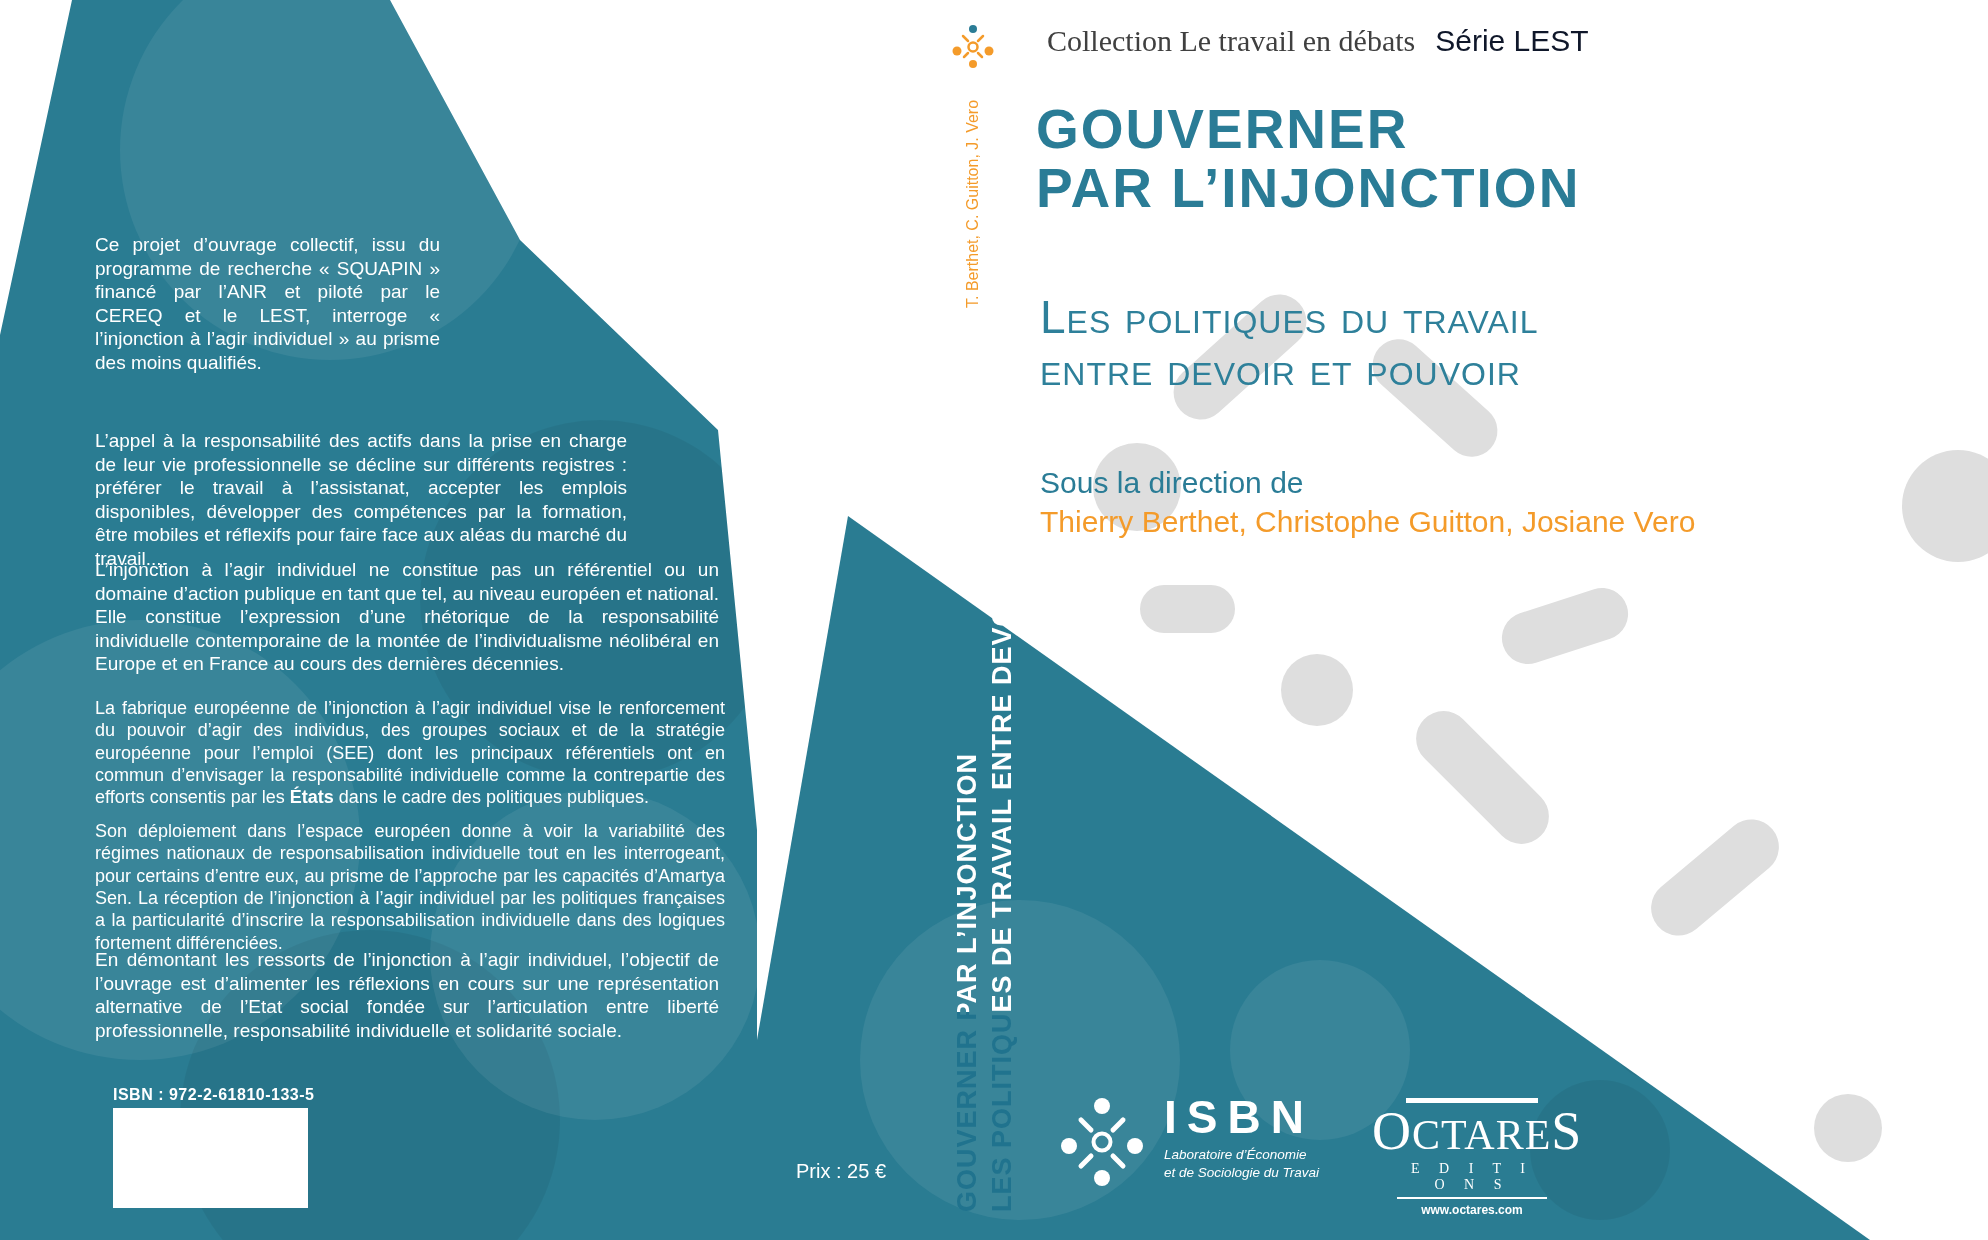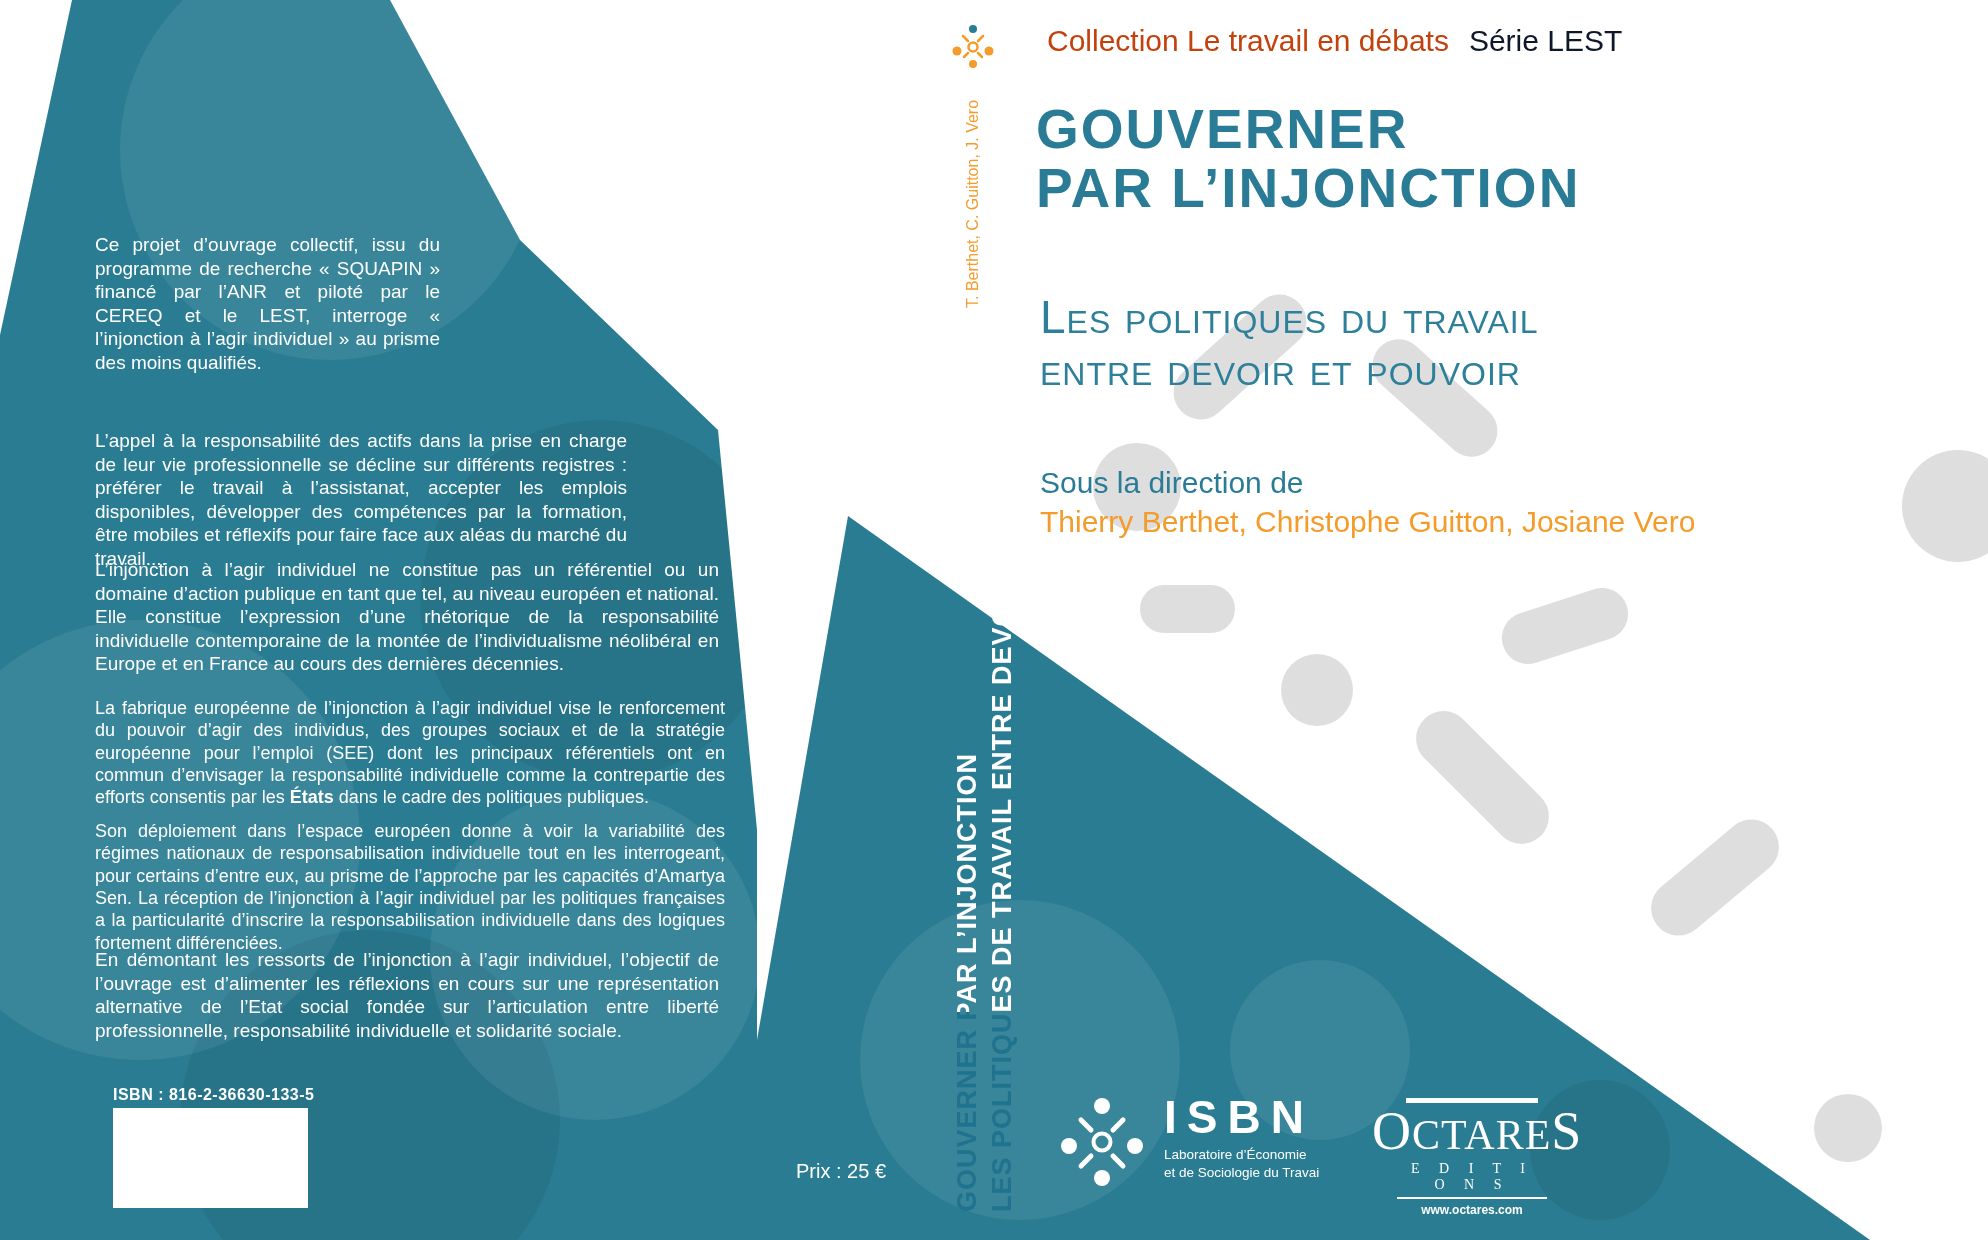--- a/index.html
+++ b/index.html
@@ -37,34 +37,34 @@
      writing-mode:vertical-rl;transform:rotate(180deg);color:#f49b2a;font-size:16px;z-index:4;}
   .spinewrap{position:absolute;left:950px;top:417px;width:80px;height:795px;z-index:4;}
   .spinetext{position:absolute;inset:0;writing-mode:vertical-rl;transform:rotate(180deg);
      font-weight:bold;font-size:27px;letter-spacing:1px;line-height:1.3;color:#20738e;}
   .spinetext div{white-space:nowrap;}
   .spine-dark{clip-path:inset(0 0 595px 0);}
   .spine-white{clip-path:inset(200px 0 0 0);color:#fff;}
 
   
   .collection{position:absolute;left:1047px;top:24px;font-size:30px;z-index:3;}
-  .collection .c1{color:#c2410c;}
+  .collection .c1{color:#404040;font-family:Liberation Serif, serif;}
   .collection .c2{color:#0f172a;margin-left:20px;}
   .coll-icon{position:absolute;left:950px;top:22px;z-index:3;}
   .title{position:absolute;left:1036px;top:100px;font-size:55px;font-weight:bold;
          color:#2a7c96;line-height:1.07;letter-spacing:2px;z-index:3;}
   .subtitle{position:absolute;left:1040px;top:292px;font-size:46px;color:#2e809a;
          font-variant:small-caps;line-height:1.12;letter-spacing:1px;z-index:3;}
   .direction{position:absolute;left:1040px;top:466px;font-size:30px;color:#2a7c96;z-index:3;}
   .authors{position:absolute;left:1040px;top:505px;font-size:30px;color:#f49b2a;z-index:3;}
 
   
   .lest{position:absolute;left:1056px;top:1094px;display:flex;gap:16px;align-items:flex-start;color:#fff;z-index:4;}
   .lest-text .lest-name{font-size:46px;font-weight:bold;letter-spacing:10px;line-height:1;}
-  .lest-text .lest-cap{font-size:13.5px;line-height:1.3;margin-top:6px;}
+  .lest-text .lest-cap{font-size:13.5px;line-height:1.3;margin-top:6px;font-style:italic;}
   .octares{position:absolute;left:1372px;top:1098px;width:200px;color:#fff;text-align:center;
            font-family:"Liberation Serif",serif;z-index:4;}
   .oct-bar{height:5px;background:#fff;width:132px;margin:0 auto 1px auto;}
   .oct-name{font-size:42px;line-height:1;letter-spacing:1px;}
   .oct-name .big{font-size:54px;}
   .oct-ed{font-size:14px;letter-spacing:8px;border-bottom:2px solid #fff;padding:3px 0 4px 0;width:150px;margin:0 auto;}
   .oct-url{font-size:12px;font-weight:bold;margin-top:4px;font-family:"Liberation Sans",sans-serif;}
 </style>
 </head>
 <body>
@@ -96,21 +96,21 @@
     <div class="tex dark" style="left:1610px;top:990px;width:90px;height:90px;"></div>
     <div class="tex light" style="left:1230px;top:960px;width:180px;height:180px;"></div>
   </div>
 
   <div class="back-p p1">Ce projet d’ouvrage collectif, issu du programme de recherche « SQUAPIN » financé par l’ANR et piloté par le CEREQ et le LEST, interroge « l’injonction à l’agir individuel » au prisme des moins qualifiés.</div>
   <div class="back-p p2">L’appel à la responsabilité des actifs dans la prise en charge de leur vie professionnelle se décline sur différents registres : préférer le travail à l’assistanat, accepter les emplois disponibles, développer des compétences par la formation, être mobiles et réflexifs pour faire face aux aléas du marché du travail....</div>
   <div class="back-p p3">L’injonction à l’agir individuel ne constitue pas un référentiel ou un domaine d’action publique en tant que tel, au niveau européen et national. Elle constitue l’expression d’une rhétorique de la responsabilité individuelle contemporaine de la montée de l’individualisme néolibéral en Europe et en France au cours des dernières décennies.</div>
   <div class="back-p p4"><span>La fabrique européenne de l’injonction à l’agir individuel vise le renforcement du pouvoir d’agir des individus, des groupes sociaux et de la stratégie européenne pour l’emploi (SEE) dont les principaux référentiels ont en commun d’envisager la responsabilité individuelle comme la contrepartie des efforts consentis par les </span><b>États</b><span> dans le cadre des politiques publiques.</span></div>
   <div class="back-p p5">Son déploiement dans l’espace européen donne à voir la variabilité des régimes nationaux de responsabilisation individuelle tout en les interrogeant, pour certains d’entre eux, au prisme de l’approche par les capacités d’Amartya Sen. La réception de l’injonction à l’agir individuel par les politiques françaises a la particularité d’inscrire la responsabilisation individuelle dans des logiques fortement différenciées.</div>
   <div class="back-p p6">En démontant les ressorts de l’injonction à l’agir individuel, l’objectif de l’ouvrage est d’alimenter les réflexions en cours sur une représentation alternative de l’Etat social fondée sur l’articulation entre liberté professionnelle, responsabilité individuelle et solidarité sociale.</div>
-  <div class="isbn">ISBN : 816-2-36630-133-5</div>
+  <div class="isbn">ISBN : 972-2-61810-133-5</div>
   <div class="barcode"></div>
   <div class="price">Prix : 25 €</div>
 
   <div class="spine-authors">T. Berthet, C. Guitton, J. Vero</div>
   <div class="spinewrap">
     <div class="spinetext spine-dark">
       <div>GOUVERNER PAR L’INJONCTION</div>
       <div>LES POLITIQUES DE TRAVAIL ENTRE DEVOIR ET POUVOIR</div>
     </div>
     <div class="spinetext spine-white">

